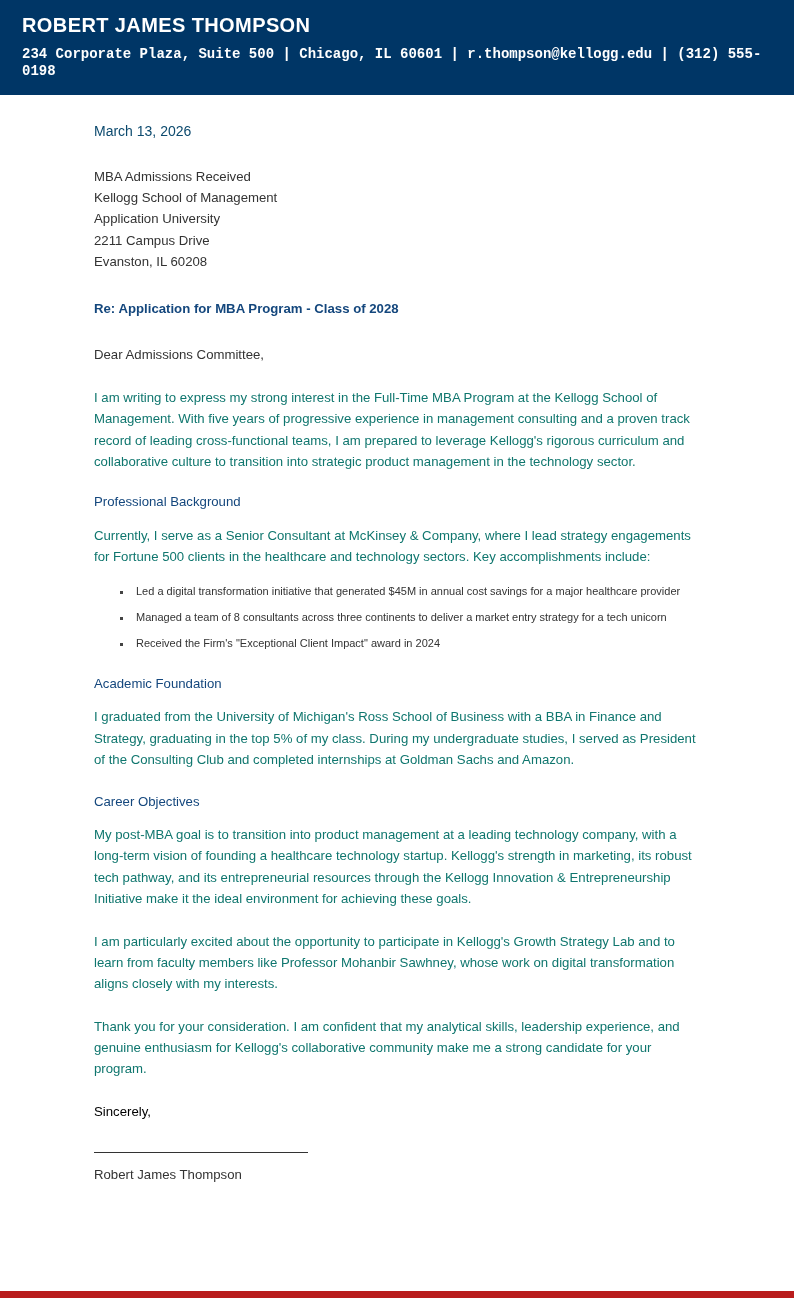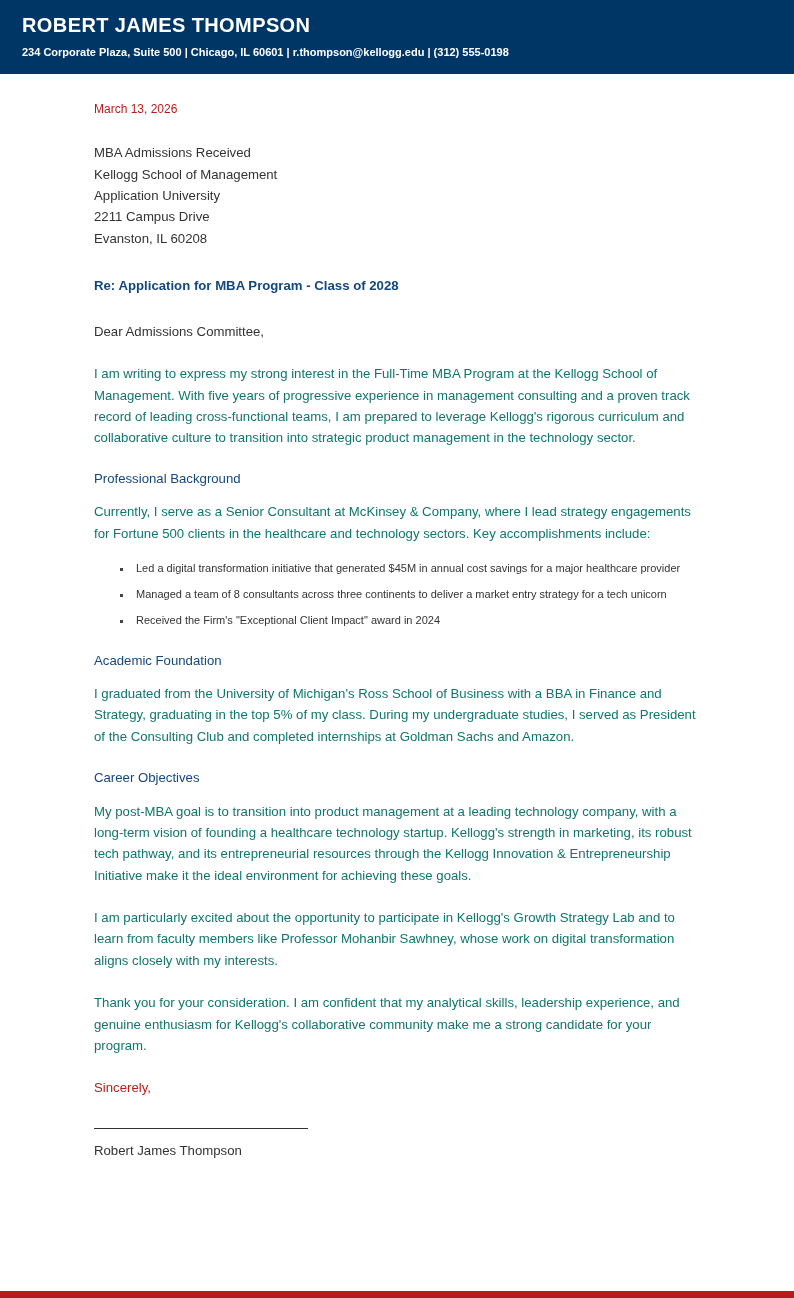--- a/index.html
+++ b/index.html
@@ -34,34 +34,35 @@
   .letterhead-name {
     color: #ffffff;
     font-size: 20px;
     font-weight: bold;
     letter-spacing: 0.4px;
     line-height: 1.15;
     margin: 0 0 9px 0;
   }
   .letterhead-contact {
     color: #ffffff;
-    font-size: 11px;
+    font-size: 14px;
     font-weight: bold;
     line-height: 1.2;
     margin: 0;
+    font-family: Liberation Mono, monospace;
   }
 
   
   .letter-body {
     padding: 26px 97px 0 94px;
     box-sizing: border-box;
   }
   .letter-date {
-    font-size: 12px;
-    color: #b91c1c;
+    font-size: 14px;
+    color: #0c4a6e;
     line-height: 1.5;
     margin: 0 0 24px 0;
   }
   .recipient-block {
     font-size: 13.2px;
     color: #333333;
     line-height: 1.62;
     margin: 0 0 28px 0;
   }
   .recipient-line {
@@ -122,21 +123,21 @@
     height: 3px;
     background: #444444;
   }
   .section-gap {
     margin-top: 22px;
   }
 
   
   .closing {
     font-size: 13.2px;
-    color: #b91c1c;
+    color: #000000;
     line-height: 1.5;
     margin: 22px 0 0 0;
   }
   .signature-block {
     margin-top: 30px;
   }
   .signature-rule {
     width: 214px;
     height: 0;
     border-top: 1px solid #333333;

